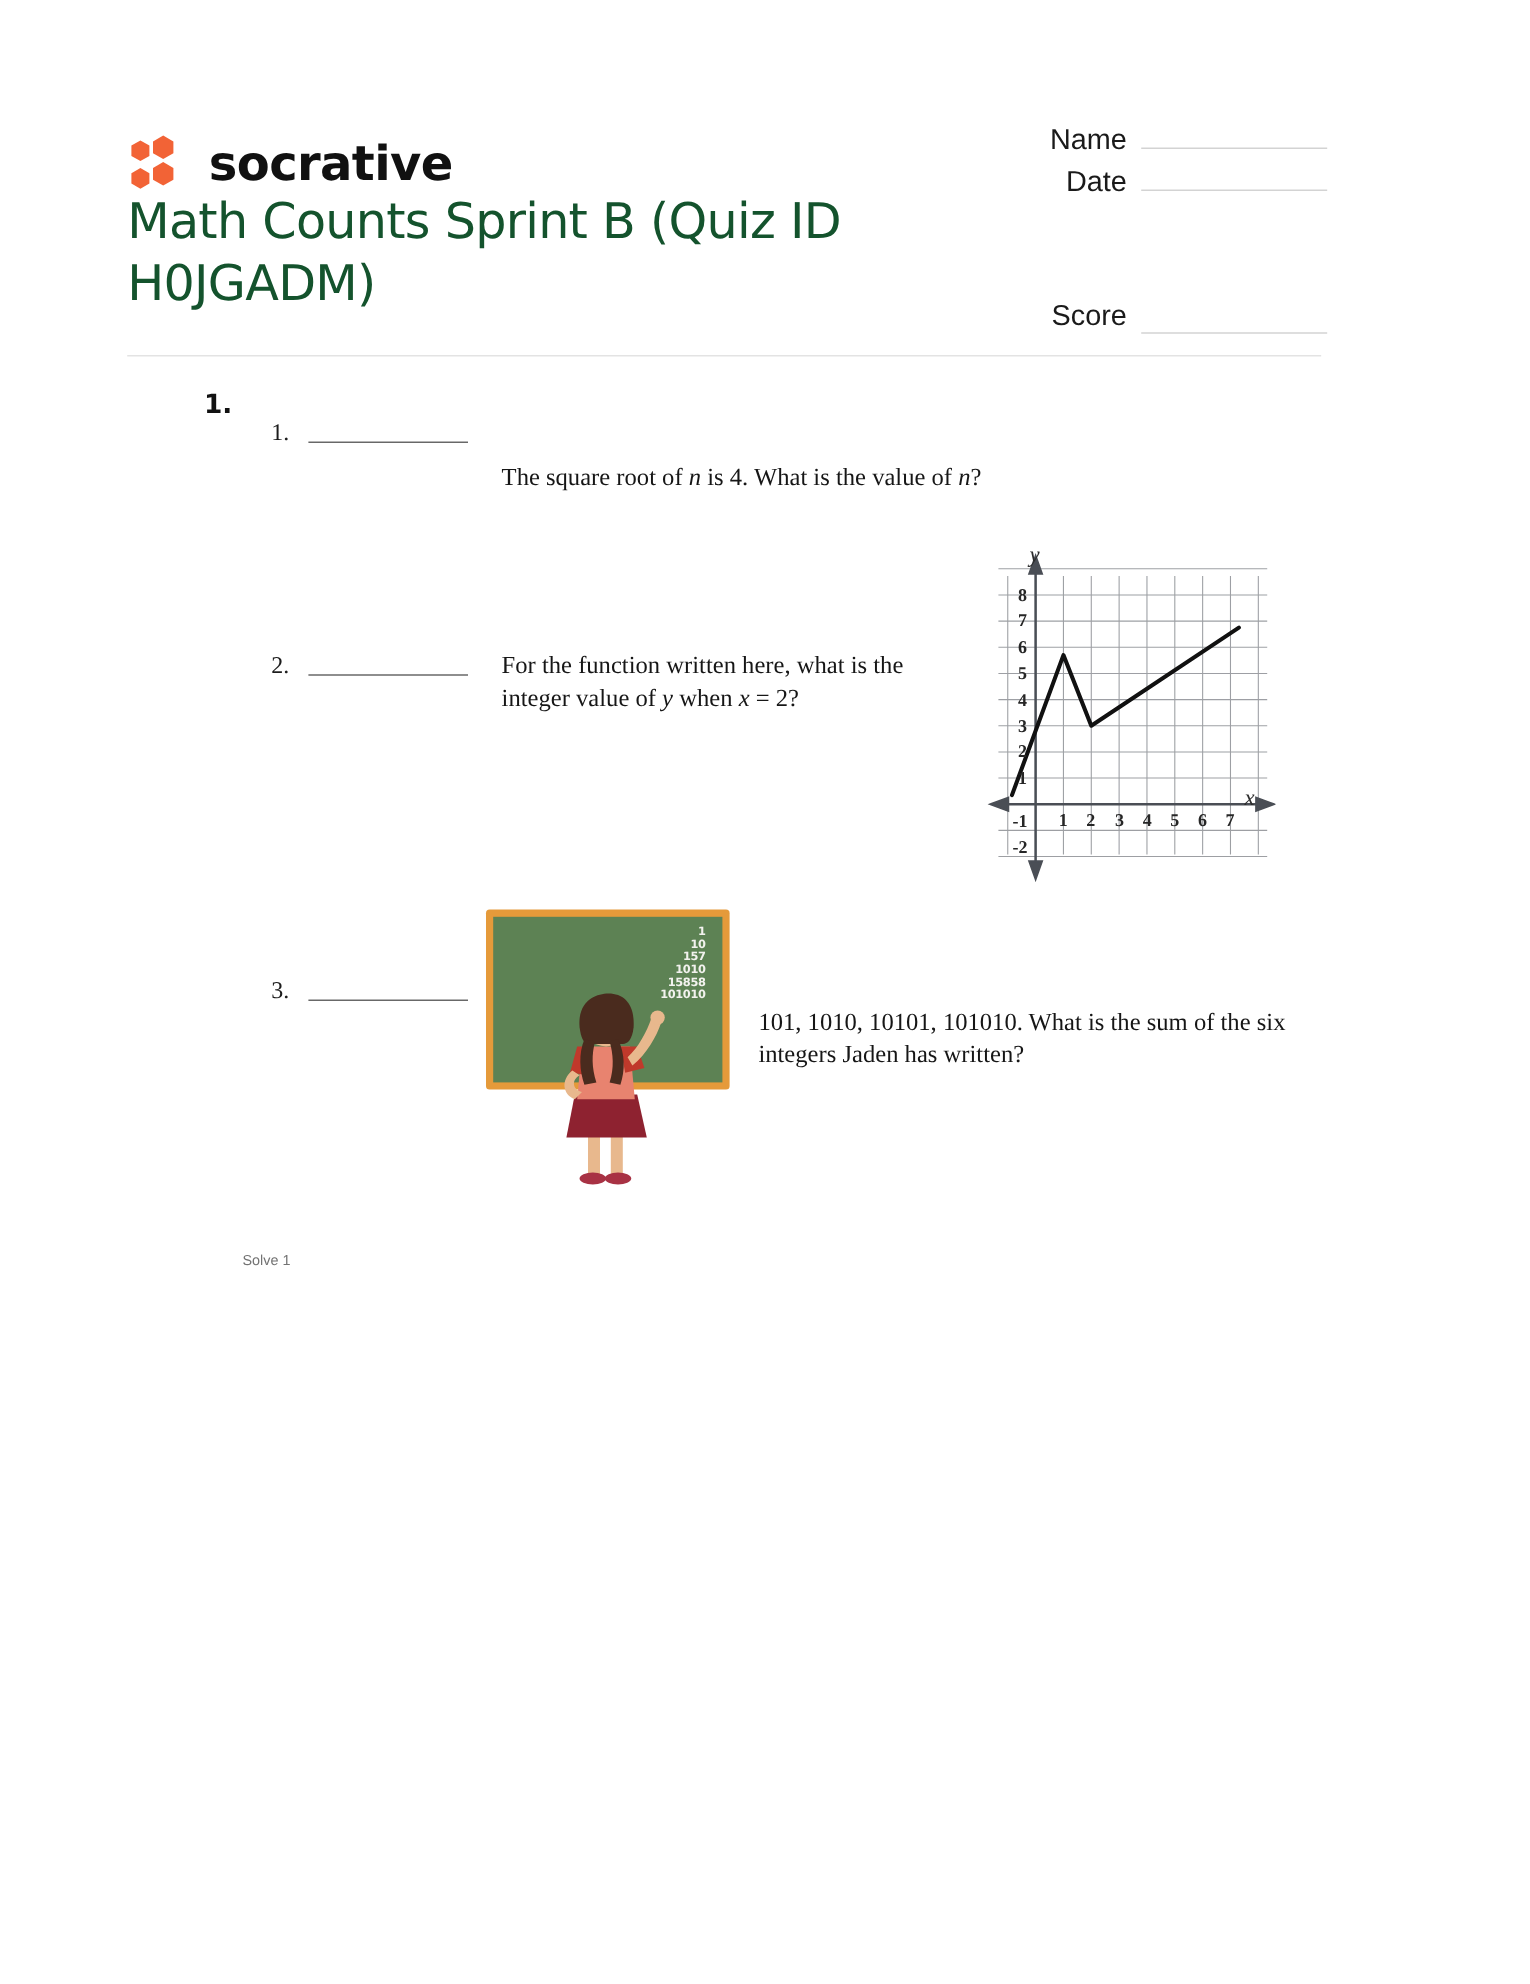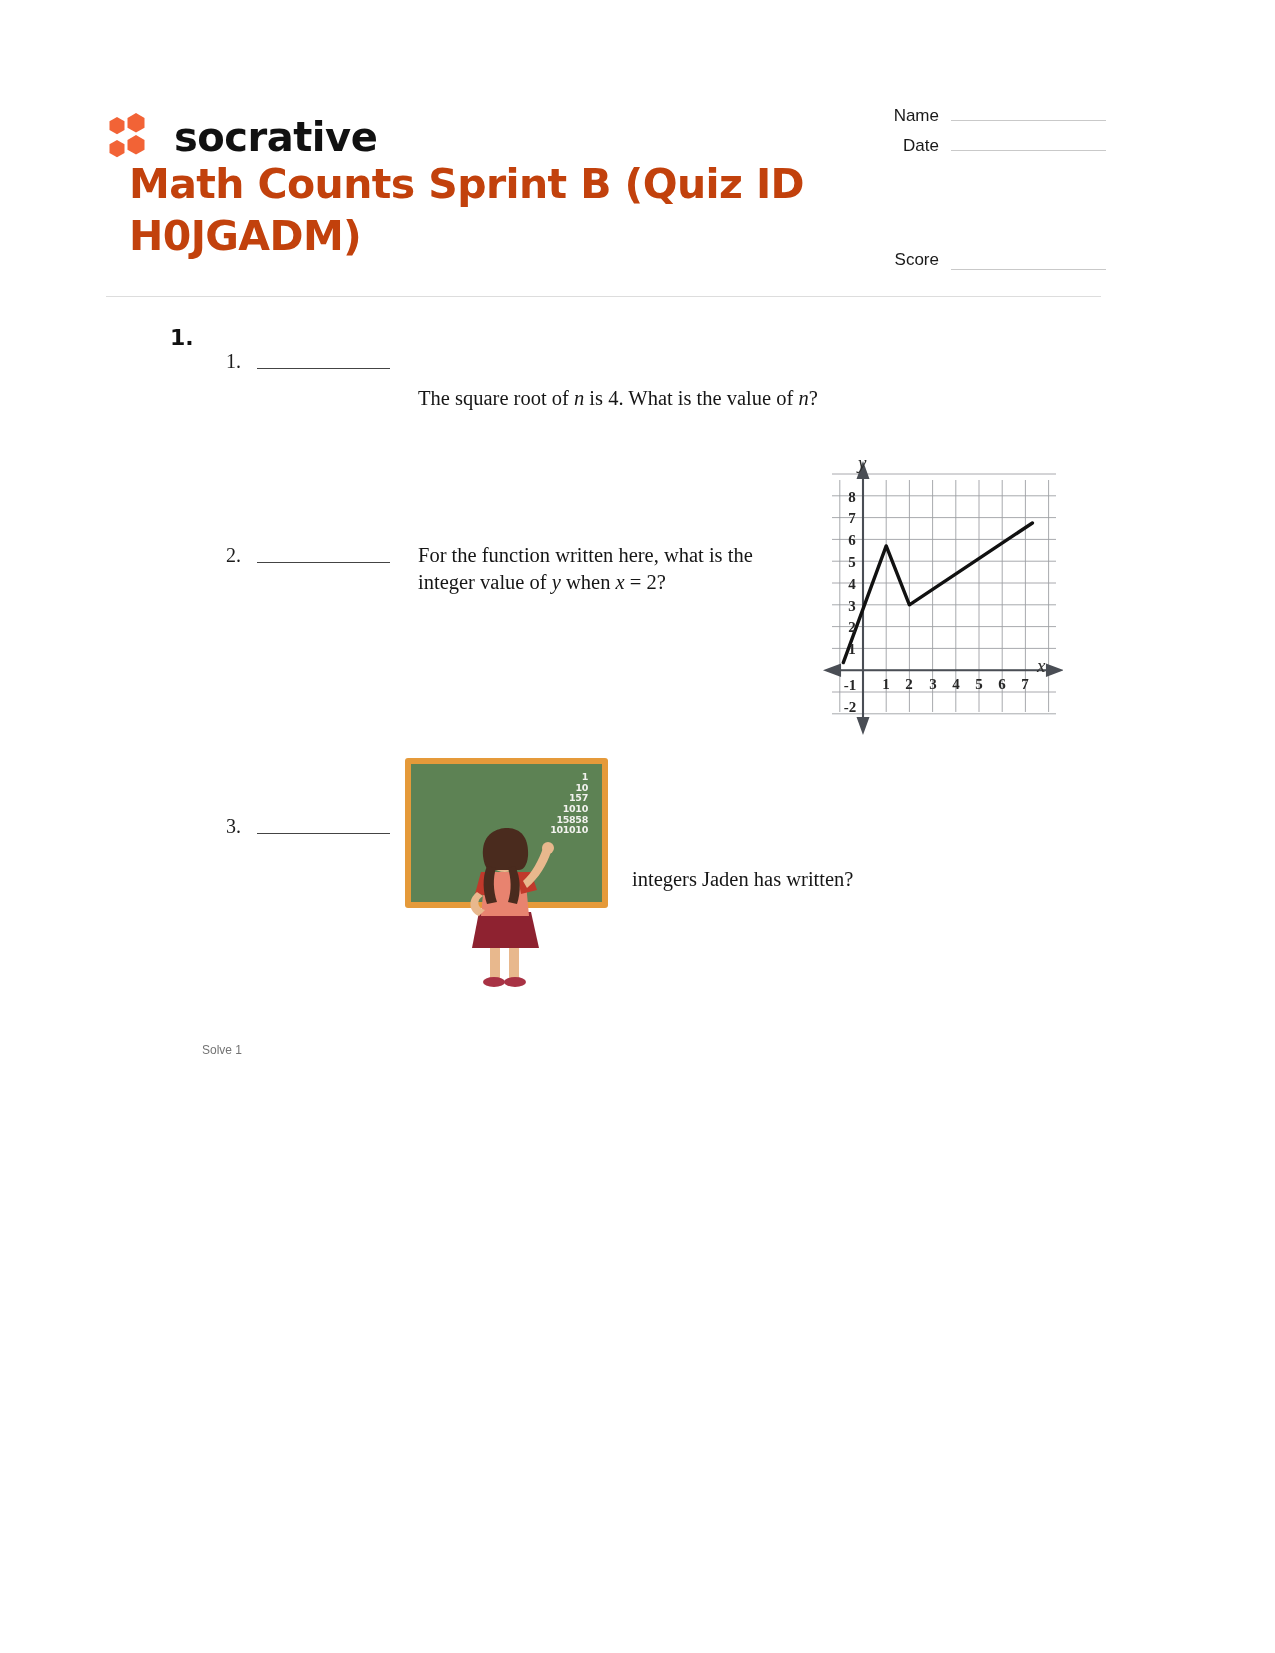--- a/index.html
+++ b/index.html
@@ -59,21 +59,21 @@
     top: 0;
     width: 250px;
   }
   .field-row {
     display: flex;
     align-items: baseline;
     justify-content: flex-end;
     margin-bottom: 7px;
   }
   .field-label {
-    font-size: 17px;
+    font-size: 24px;
     color: #1a1a1a;
     margin-right: 12px;
     white-space: nowrap;
   }
   .field-line {
     display: block;
     width: 155px;
     border-bottom: 1.5px solid #c9c9c9;
     height: 17px;
   }
@@ -87,25 +87,24 @@
   }
 
   
   .title {
     position: absolute;
     left: 106px;
     top: 158px;
     width: 700px;
     font-family: "DejaVu Sans", sans-serif;
     font-size: 41px;
-    font-weight: 700;
+    font-weight: 400;
     line-height: 1.28;
     letter-spacing: -0.6px;
-    color: #c2410c;
-    margin-left: 23px;
+    color: #14532d;
   }
 
   .rule {
     position: absolute;
     left: 106px;
     top: 296px;
     width: 995px;
     border-top: 1px solid #dddddd;
   }
 
@@ -277,21 +276,21 @@
 
     <div class="item">
       <span class="item-num" style="left:26px; top:214px;">2.</span>
       <span class="blank-line" style="left:57px; top:232px; width:133px;"></span>
       <span class="item-text" style="left:218px; top:212px; width:380px;"><span>For the function written here, what is the</span><br><span>integer value of </span><i>y</i><span> when </span><i>x</i><span> = 2?</span></span>
     </div>
 
     <div class="item">
       <span class="item-num" style="left:26px; top:485px;">3.</span>
       <span class="blank-line" style="left:57px; top:503px; width:133px;"></span>
-      <span class="item-text" style="left:432px; top:482px; width:450px;"><br><br><span>integers Jaden has written?</span></span>
+      <span class="item-text" style="left:432px; top:482px; width:450px;"><br><span>101, 1010, 10101, 101010. What is the sum of the six</span><br><span>integers Jaden has written?</span></span>
     </div>
   </div>
 
   <div class="graph">
     <span class="axis-name" style="left:40px; top:0px;">y</span>
     <span class="axis-name" style="left:219px; top:203px;">x</span>
 
     <svg width="245" height="285" viewBox="0 0 245 285">
 
       <g stroke="#8c8f94" stroke-width="0.9" opacity="0.85">

